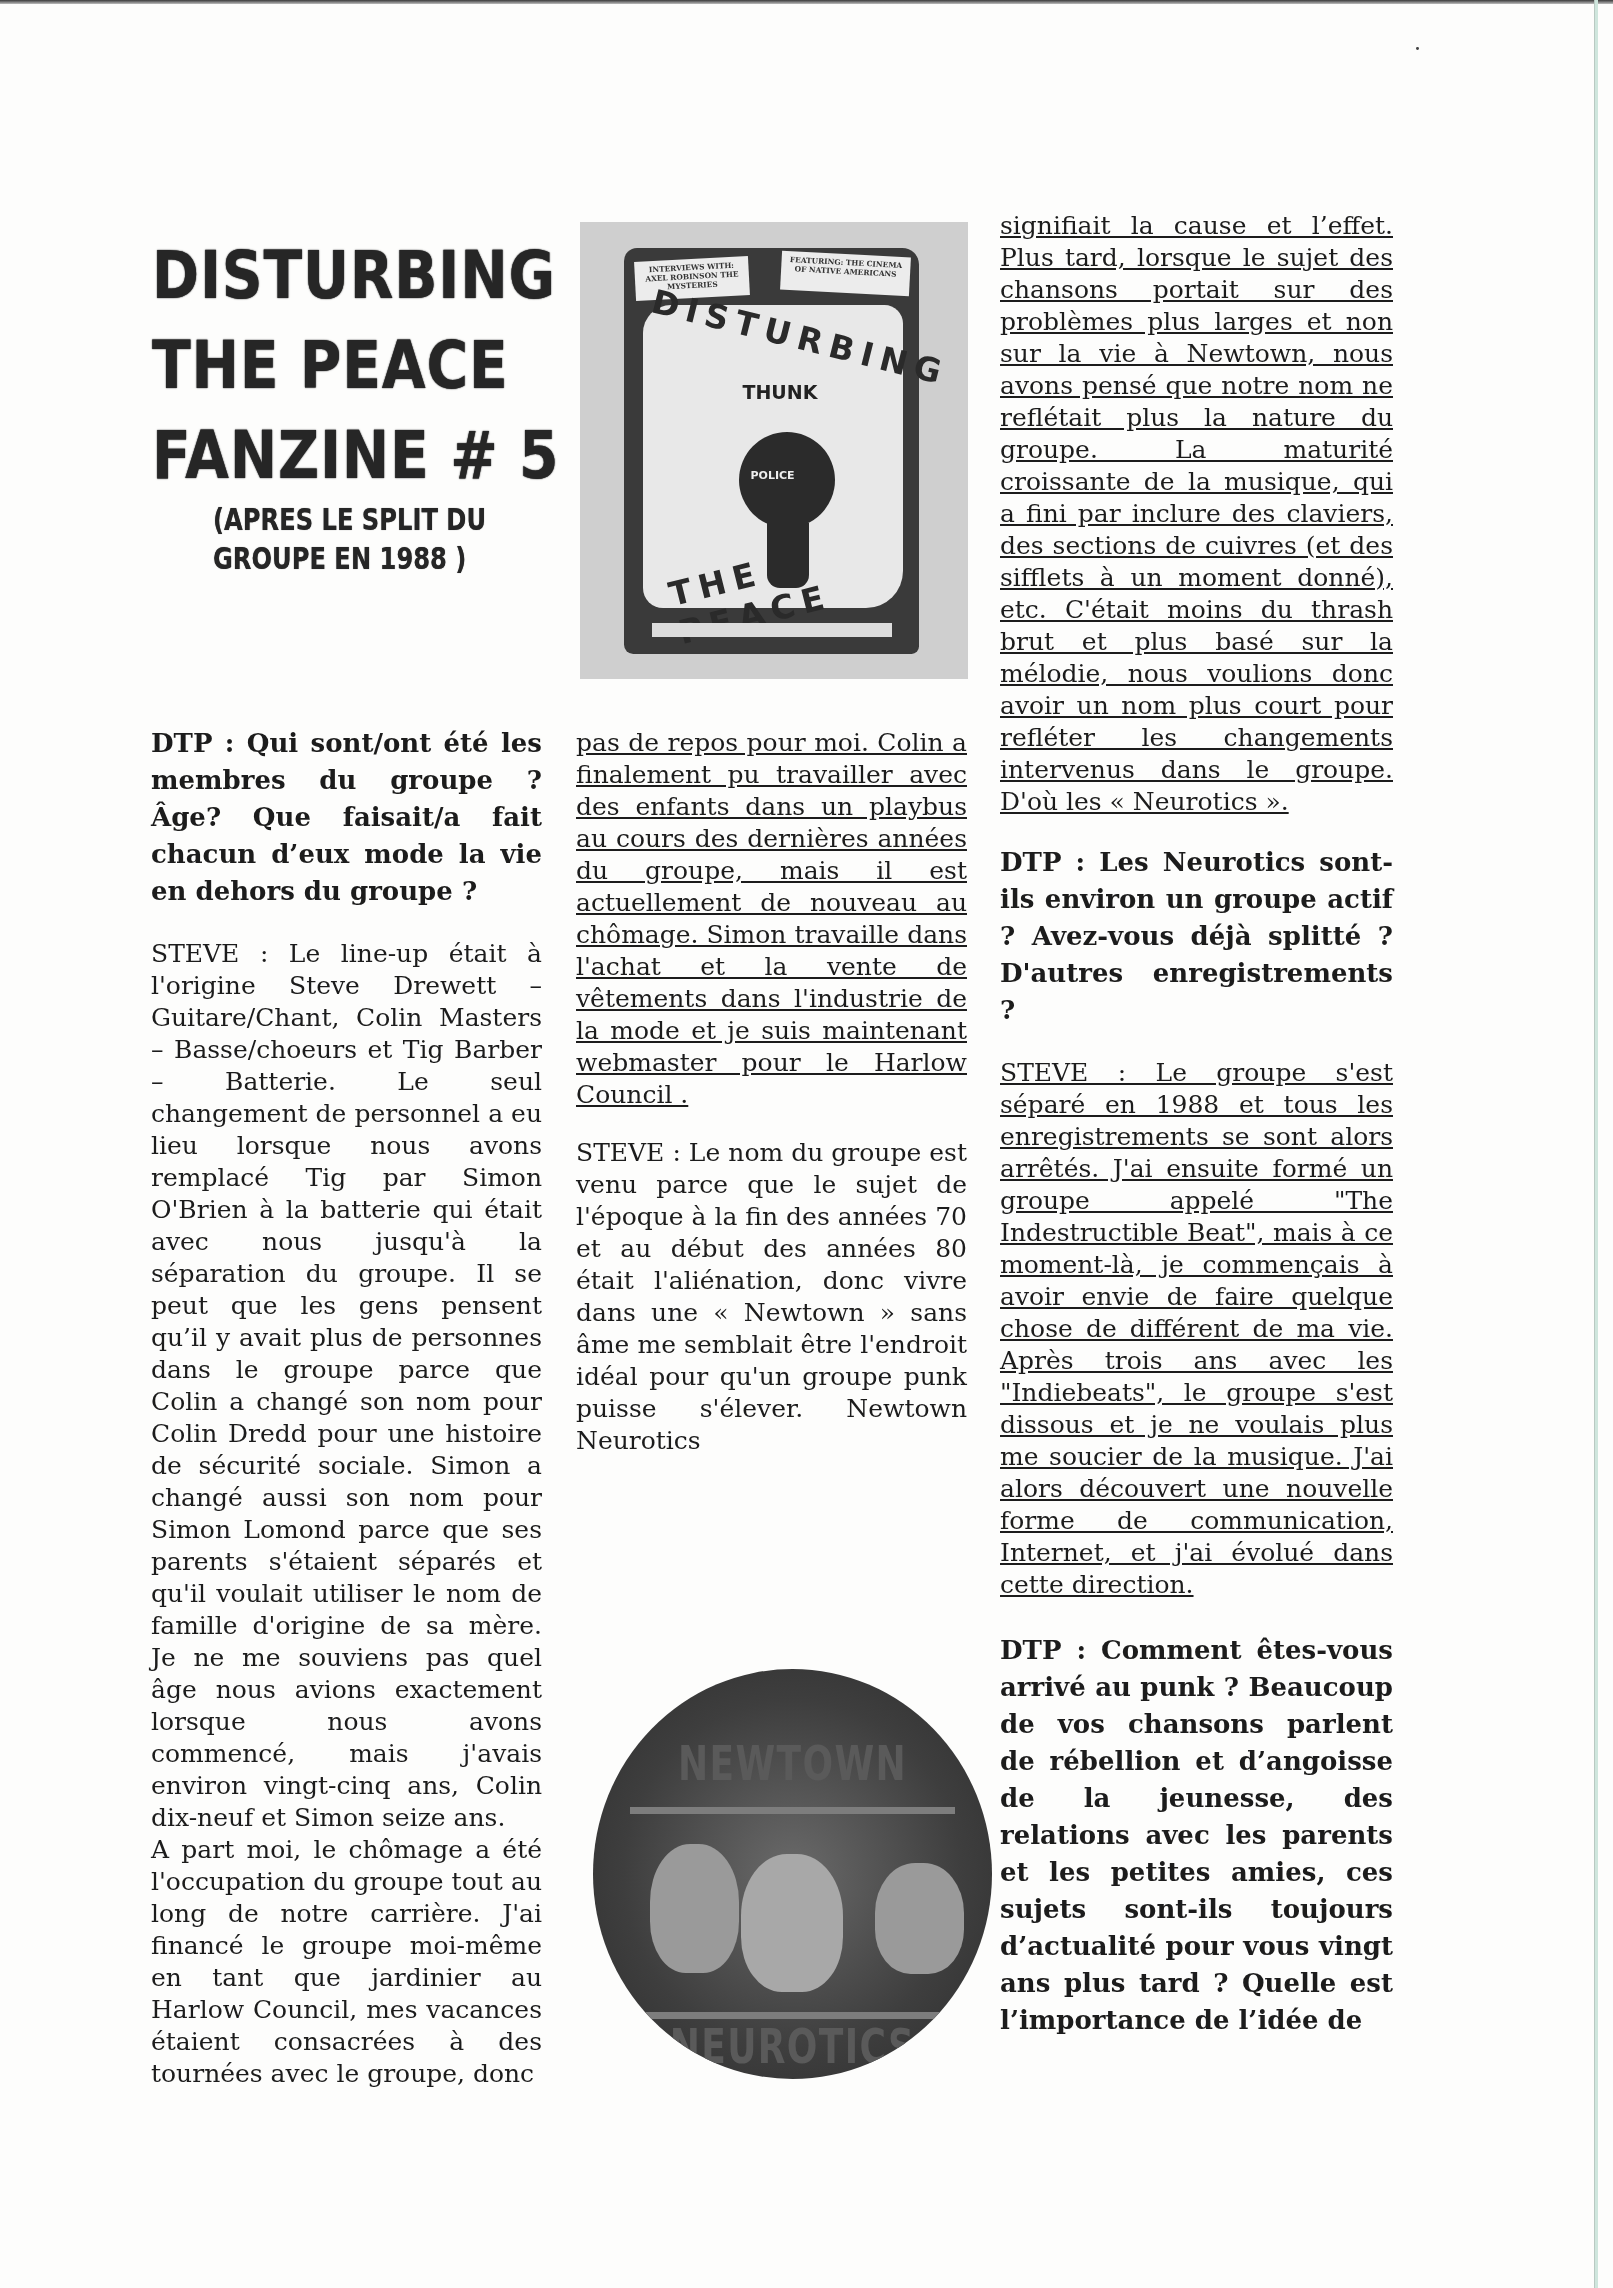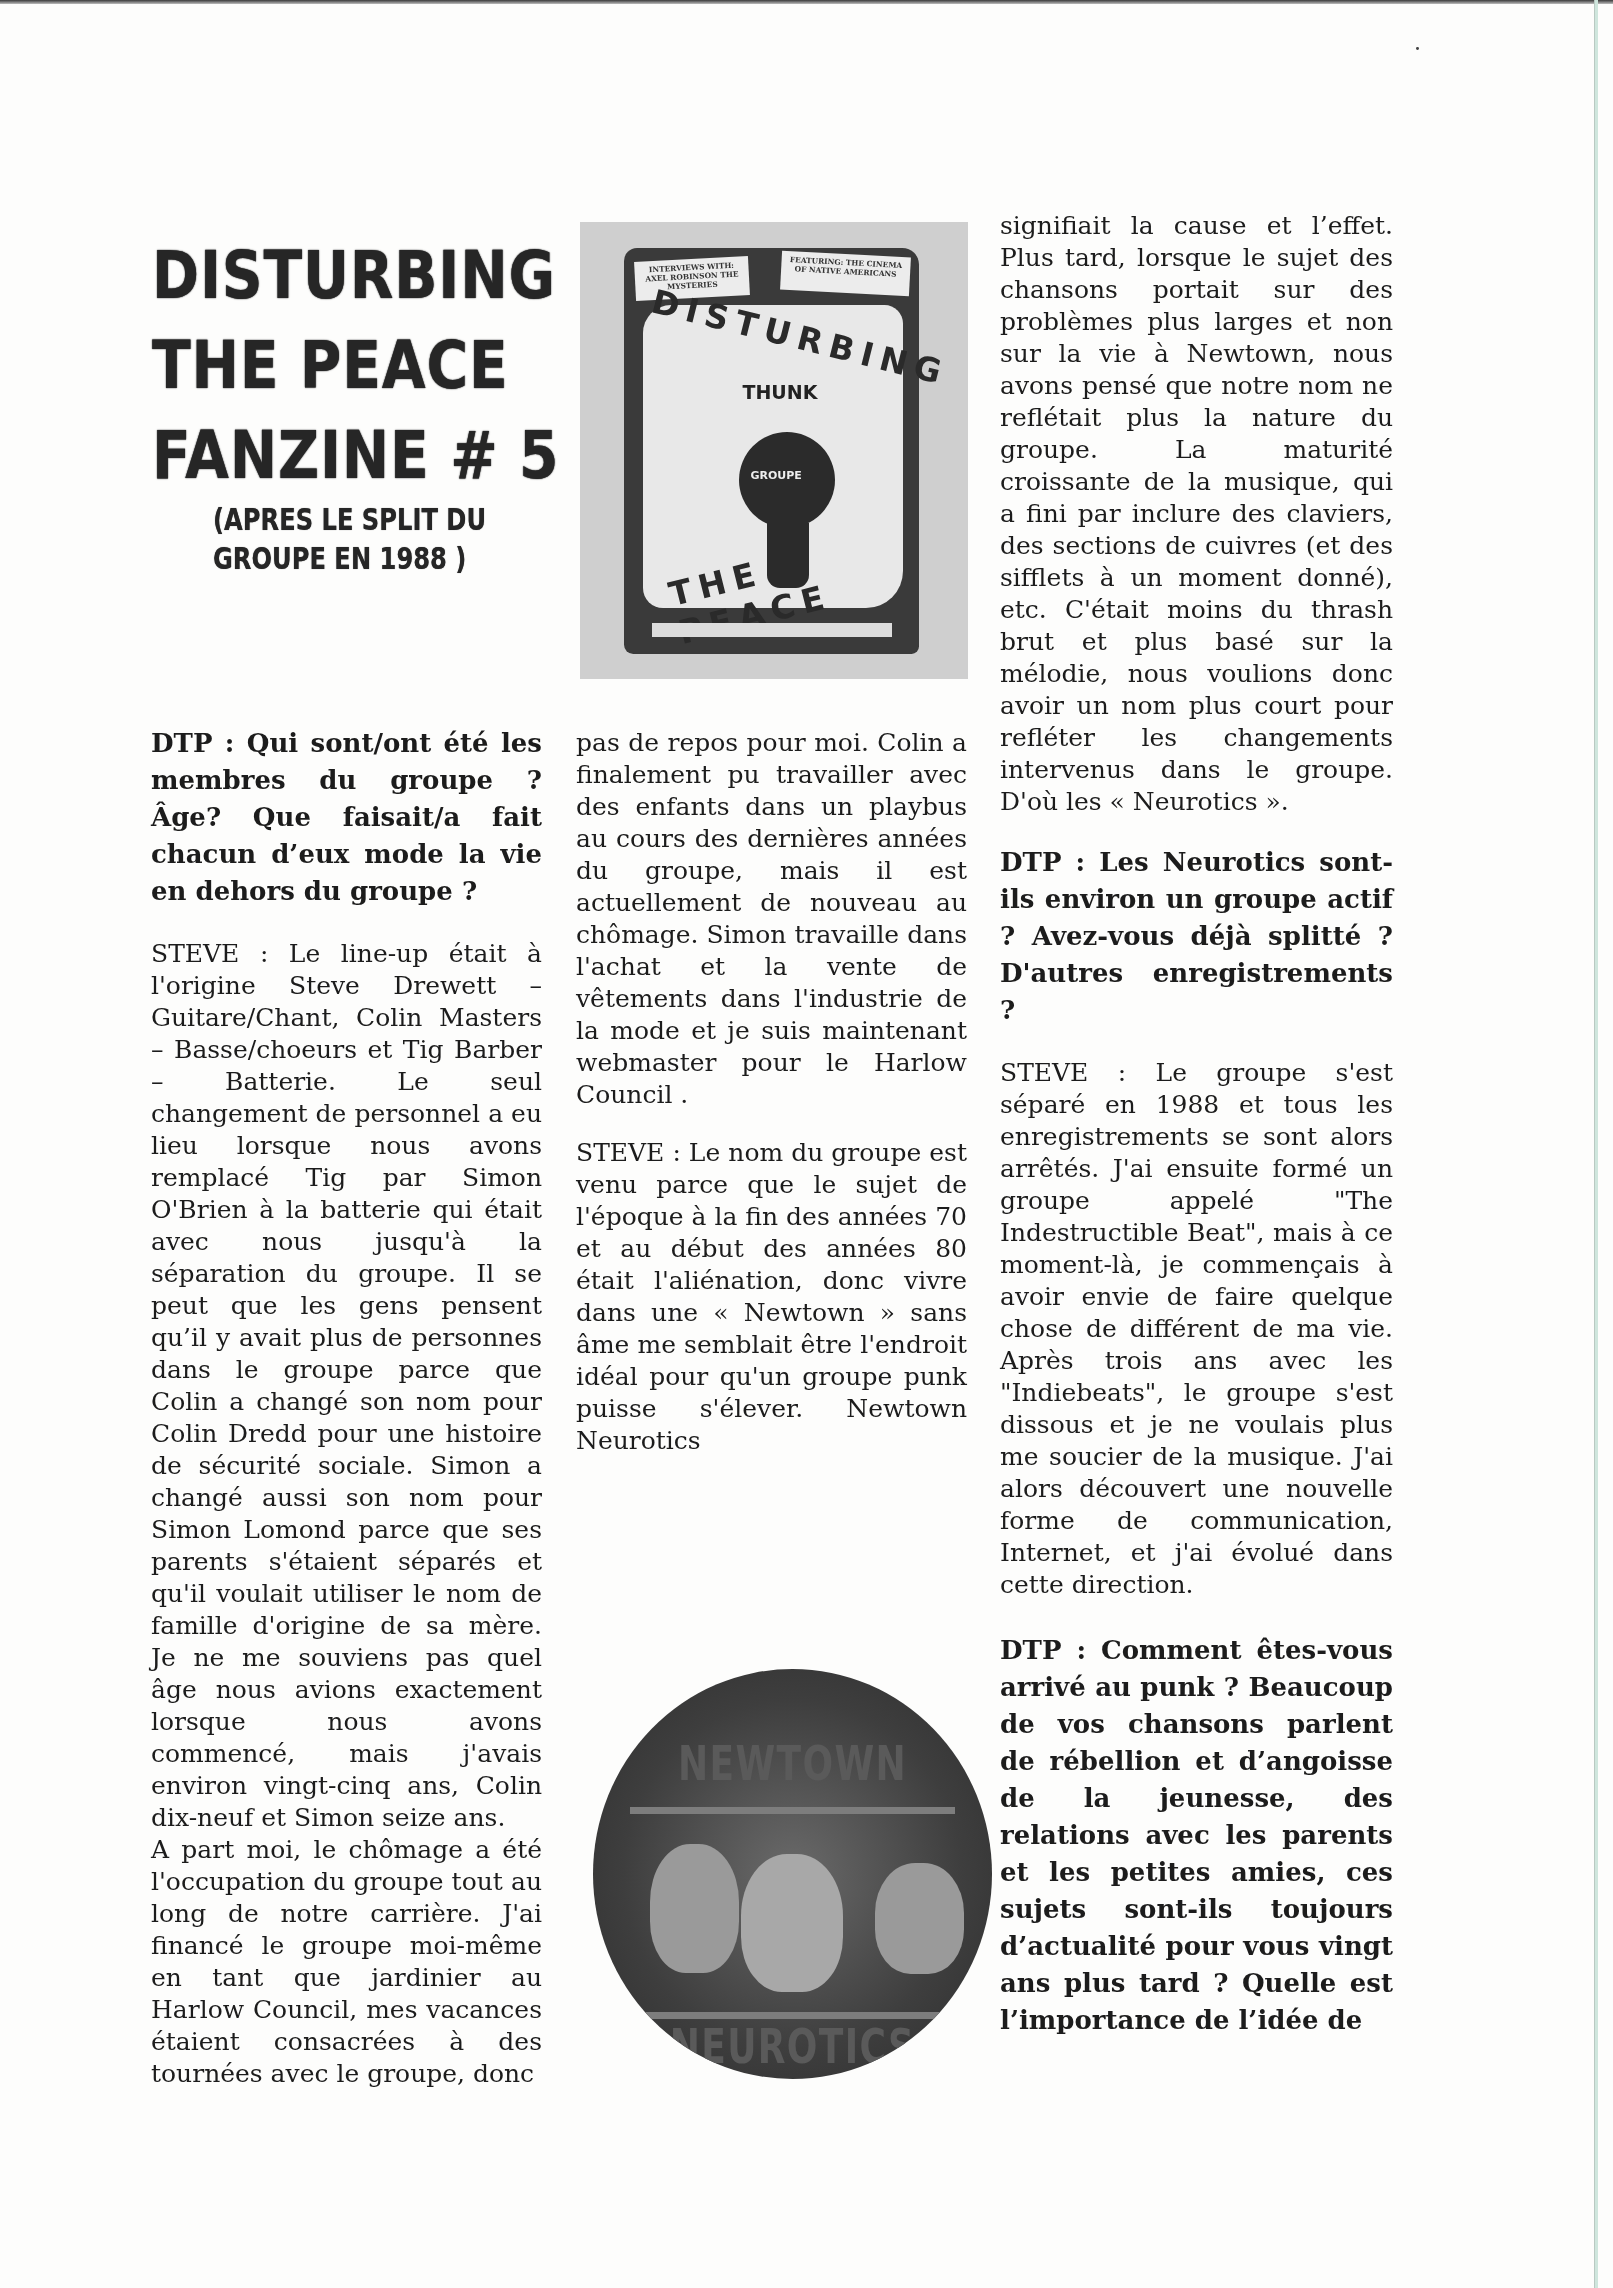--- a/index.html
+++ b/index.html
@@ -34,21 +34,21 @@
   .cover-big { position:absolute; font-family:"DejaVu Sans", sans-serif; font-size:33px; font-weight:bold; color:#2a2a2a; letter-spacing:7.4px; }
   .cover-thunk { position:absolute; left:100px; top:76px; font-family:"DejaVu Sans", sans-serif; font-size:19px; font-weight:bold; color:#222; }
   .cover-figure { position:absolute; left:96px; top:127px; width:96px; height:96px; border-radius:50%; background:#2b2b2b; }
   .cover-figure-legs { position:absolute; left:124px; top:218px; width:42px; height:65px; background:#2b2b2b; border-radius:0 0 13px 13px; }
   .cover-police { position:absolute; left:108px; top:164px; font-family:"DejaVu Sans", sans-serif; font-size:11px; font-weight:bold; color:#eee; }
   .cover-footer { position:absolute; left:28px; bottom:16.6px; width:240px; height:14.8px; background:#dcdcdc; font-size:4.6px; color:#444; text-align:center; line-height:14.8px; overflow:hidden; }
 
   .col { position:absolute; text-align:justify; font-size:25px; line-height:32px; }
   .col p { margin:0; }
   .q { font-weight:bold; font-size:26px; line-height:37px; margin-bottom:28px !important; }
-  .a { margin-bottom:26px !important; }
+  .a { margin-bottom:26px !important;text-decoration:underline; }
 
   .band-photo { position:absolute; left:593px; top:1669px; width:399px; height:410px; border-radius:50%; background:radial-gradient(ellipse at 50% 50%, #6a6a6a 0%, #3e3e3e 60%, #2c2c2c 100%); overflow:hidden; }
   .bp-text { position:absolute; width:100%; text-align:center; font-family:"DejaVu Sans", sans-serif; font-weight:bold; color:#5a5a5a; letter-spacing:1.8px; transform:scaleX(0.75); }
   .bp-face { position:absolute; border-radius:45% 45% 40% 40%; background:#9a9a9a; }
   .bp-bar { position:absolute; left:37px; width:325px; height:7.4px; background:#7d7d7d; }
 </style>
 </head>
 <body>
 
 <div class="top-edge"></div>
@@ -65,21 +65,21 @@
 
 <div class="cover">
   <div class="cover-inner">
     <div class="cover-box" style="left:11px;width:114px;transform:rotate(-3deg);">INTERVIEWS WITH: AXEL ROBINSON THE MYSTERIES</div>
     <div class="cover-box" style="left:157px;width:129px;transform:rotate(3deg);top:5.5px;">FEATURING: THE CINEMA OF NATIVE AMERICANS</div>
     <div class="cover-page">
       <div class="cover-big" style="left:5.5px;top:13px;transform:rotate(14deg);">DISTURBING</div>
       <div class="cover-thunk">THUNK</div>
       <div class="cover-figure"></div>
       <div class="cover-figure-legs"></div>
-      <div class="cover-police">GROUPE</div>
+      <div class="cover-police">POLICE</div>
       <div class="cover-big" style="left:28px;top:242px;transform:rotate(-14deg);">THE PEACE</div>
     </div>
     <div class="cover-footer"></div>
   </div>
 </div>
 
 <div class="col" style="left:151px;top:725px;width:391px;">
   <p class="q">DTP : Qui sont/ont été les membres du groupe ? Âge? Que faisait/a fait chacun d’eux mode la vie en dehors du groupe ?</p>
   <p>STEVE : Le line-up était à l'origine Steve Drewett – Guitare/Chant, Colin Masters – Basse/choeurs et Tig Barber – Batterie. Le seul changement de personnel a eu lieu lorsque nous avons remplacé Tig par Simon O'Brien à la batterie qui était avec nous jusqu'à la séparation du groupe. Il se peut que les gens pensent qu’il y avait plus de personnes dans le groupe parce que Colin a changé son nom pour Colin Dredd pour une histoire de sécurité sociale. Simon a changé aussi son nom pour Simon Lomond parce que ses parents s'étaient séparés et qu'il voulait utiliser le nom de famille d'origine de sa mère. Je ne me souviens pas quel âge nous avions exactement lorsque nous avons commencé, mais j'avais environ vingt-cinq ans, Colin dix-neuf et Simon seize ans.</p>
   <p>A part moi, le chômage a été l'occupation du groupe tout au long de notre carrière. J'ai financé le groupe moi-même en tant que jardinier au Harlow Council, mes vacances étaient consacrées à des tournées avec le groupe, donc</p>

